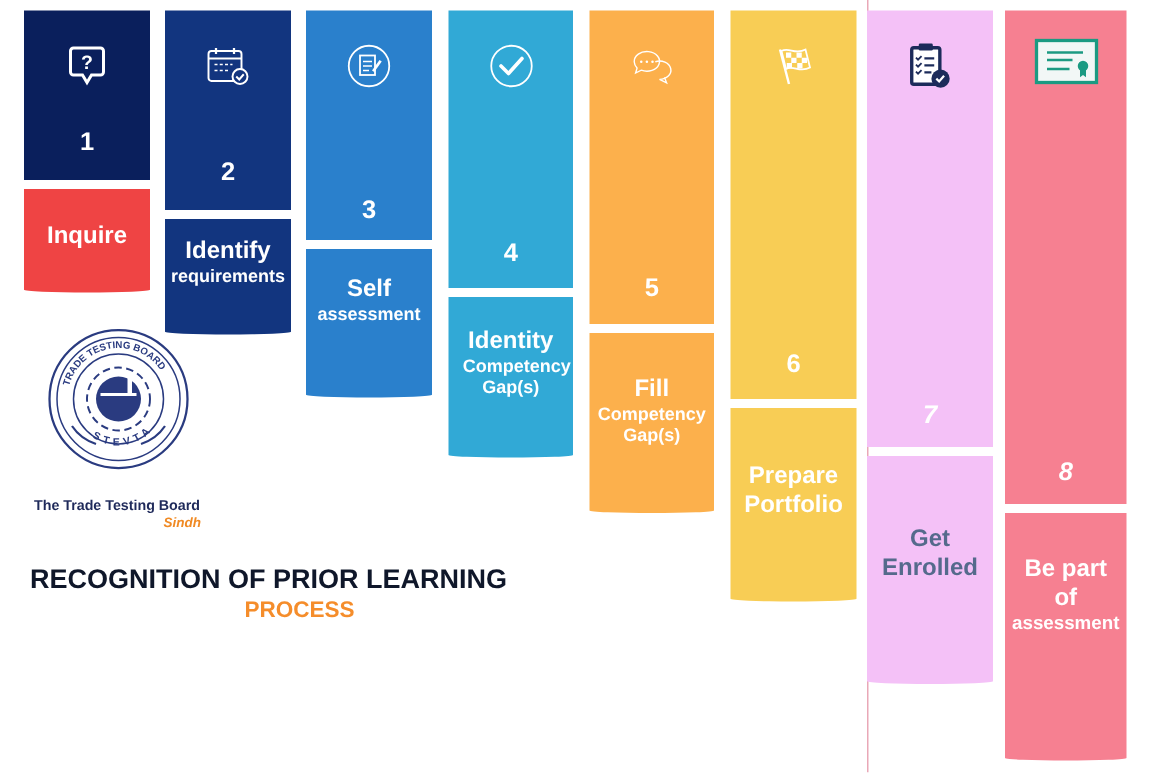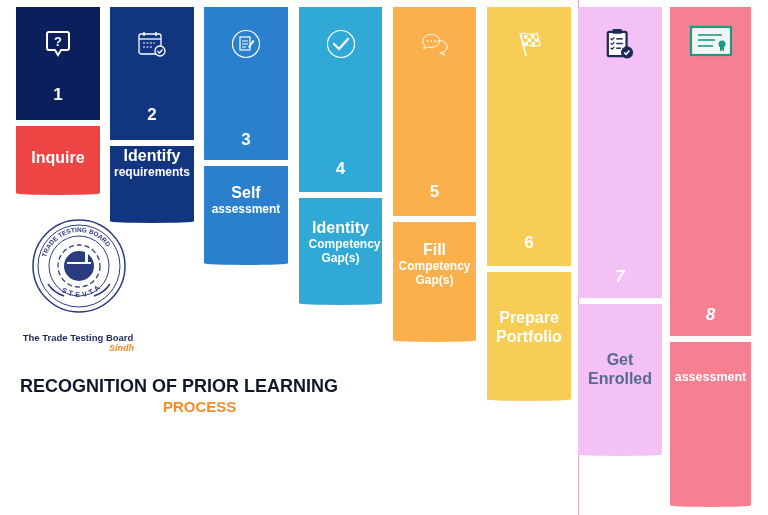--- a/index.html
+++ b/index.html
@@ -60,21 +60,21 @@
           <line x1="7" y1="2" x2="7" y2="6" stroke="#fff" stroke-width="1.5"></line>
           <line x1="19" y1="2" x2="19" y2="6" stroke="#fff" stroke-width="1.5"></line>
           <line x1="6" y1="13" x2="18" y2="13" stroke="#fff" stroke-dasharray="2 1.5"></line>
           <line x1="6" y1="17" x2="16" y2="17" stroke="#fff" stroke-dasharray="2 1.5"></line>
           <circle cx="23" cy="21" r="5" fill="#12357f" stroke="#fff" stroke-width="1.3"></circle>
           <path d="M20.5 21l2 2 3-3.5" fill="none" stroke="#fff" stroke-width="1.3"></path>
         </svg>
     </div>
     <div class="step-num" style="top:98px;">2</div>
   </div>
-  <div class="bottom-block" style="top:139px; height:77px; background:#12357f; padding-top:0;">
+  <div class="bottom-block" style="top:139px; height:77px; background:#12357f; padding-top:12px;">
     <div class="label-main">Identify</div>
     <div class="label-sub">requirements</div>
   </div>
 </div>
 
 <div class="step" style="left:204px; top:7px; width:84px; height:258px;">
   <div class="top-block" style="height:153px; background:#2a80cc;">
     <div class="icon-wrap">
       <svg width="30" height="30" viewBox="0 0 30 30">
           <circle cx="15" cy="15" r="13.5" fill="none" stroke="#fff" stroke-width="1.2"></circle>
@@ -115,21 +115,21 @@
       <svg width="32" height="28" viewBox="0 0 32 28">
           <path d="M3 11a9 7 0 1 1 5 6l-4 2 1-3.5A7 7 0 0 1 3 11z" fill="none" stroke="#fff" stroke-width="1"></path>
           <circle cx="8" cy="11" r="0.9" fill="#fff"></circle>
           <circle cx="12" cy="11" r="0.9" fill="#fff"></circle>
           <circle cx="16" cy="11" r="0.9" fill="#fff"></circle>
           <path d="M18 11a8 6.5 0 1 1 3 12.5l5 2.5-1.5-4" fill="none" stroke="#fff" stroke-width="1"></path>
         </svg>
     </div>
     <div class="step-num" style="top:175px;">5</div>
   </div>
-  <div class="bottom-block" style="top:215px; height:120px; background:#fcb04c; padding-top:18px;">
+  <div class="bottom-block" style="top:215px; height:120px; background:#fcb04c; padding-top:28px;">
     <div class="label-main">Fill</div>
     <div class="label-sub" style="width:83px;">Competency Gap(s)</div>
   </div>
 </div>
 
 <div class="step" style="left:487px; top:7px; width:84px; height:394px;">
   <div class="top-block" style="height:259px; background:#f8cd55;">
     <div class="icon-wrap">
       <svg width="30" height="30" viewBox="0 0 30 30">
           <line x1="6" y1="4" x2="12" y2="27" stroke="#fff" stroke-width="1.6"></line>
@@ -178,20 +178,21 @@
           <line x1="9" y1="10" x2="33" y2="10" stroke="#1b9a82" stroke-width="1.6"></line>
           <line x1="9" y1="15" x2="26" y2="15" stroke="#1b9a82" stroke-width="1.6"></line>
           <line x1="9" y1="21" x2="24" y2="21" stroke="#1b9a82" stroke-width="1.6"></line>
           <circle cx="33" cy="19" r="3.5" fill="#1b9a82"></circle>
           <path d="M31 21.5v5l2-1.5 2 1.5v-5" fill="#1b9a82"></path>
         </svg>
     </div>
     <div class="step-num" style="top:298px; font-style:italic;">8</div>
   </div>
   <div class="bottom-block" style="top:335px; height:165px; background:#f68091; padding-top:28px;">
+    <div class="label-main" style="width:64px;">Be part of</div>
     <div class="label-sub" style="font-size:12.5px;">assessment</div>
   </div>
 </div>
 
 <div class="logo">
   <svg class="logo-seal" width="98" height="96" viewBox="0 0 98 96">
     <circle cx="49" cy="48" r="46" fill="#fff" stroke="#2a3b80" stroke-width="1.5"></circle>
     <circle cx="49" cy="48" r="41" fill="none" stroke="#2a3b80" stroke-width="1"></circle>
     <circle cx="49" cy="48" r="30" fill="none" stroke="#2a3b80" stroke-width="1"></circle>
     <defs>

